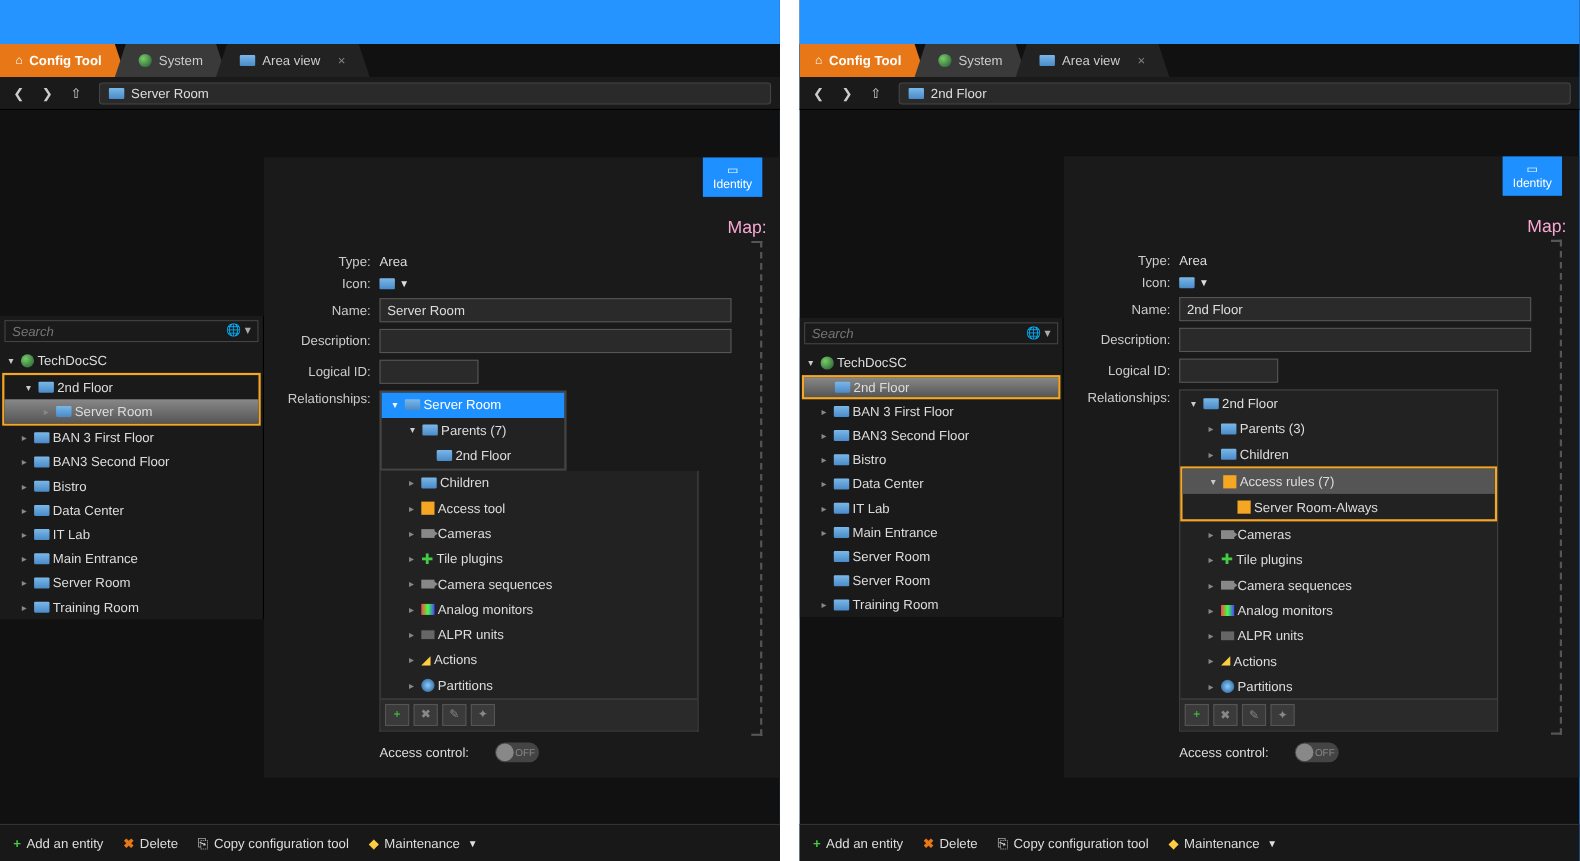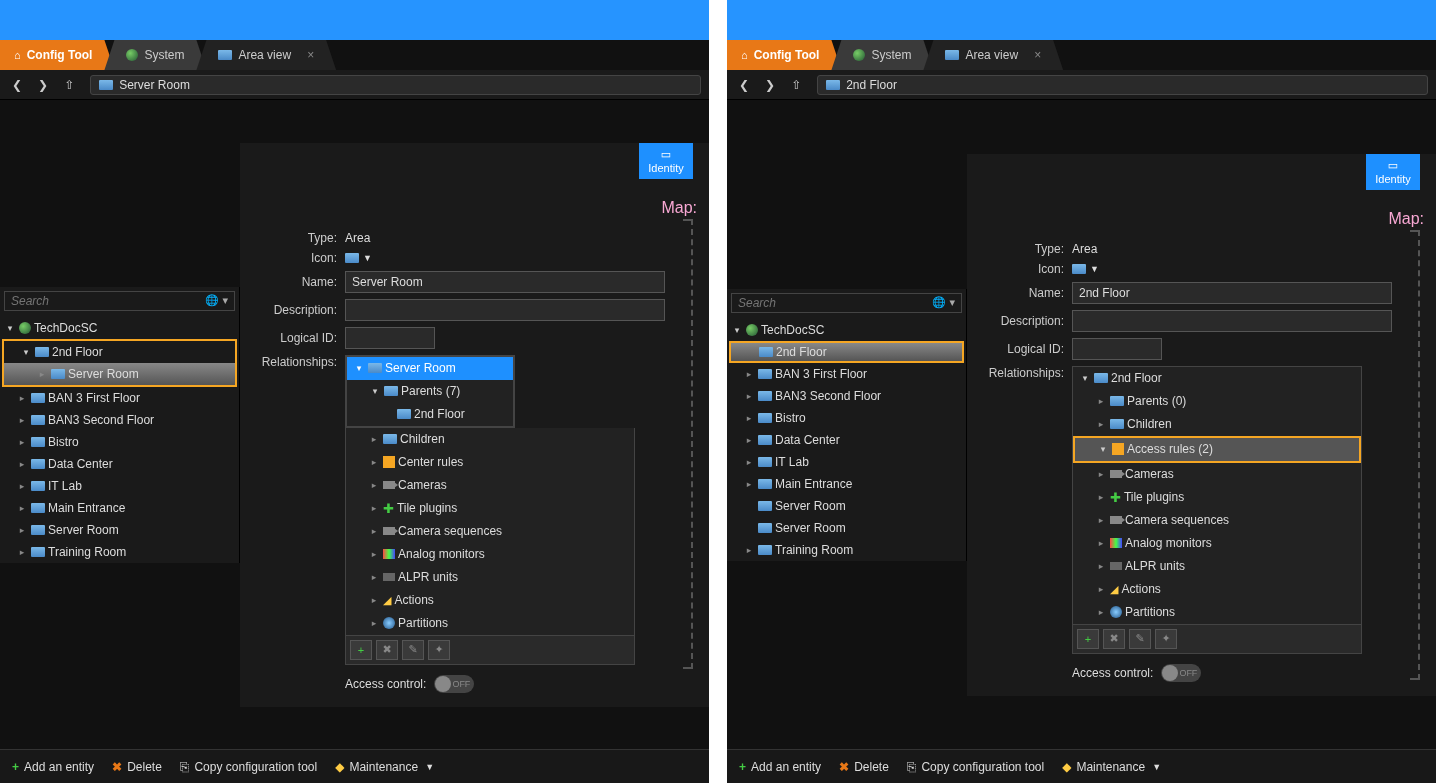--- a/index.html
+++ b/index.html
@@ -35,21 +35,21 @@
 .form-val { color: #ddd; }
 .form-input { background: #2a2a2a; border: 1px solid #555; color: #ddd; padding: 3px 6px; font-size: 12px; width: 320px; }
 .form-input.sm { width: 90px; }
 .rel-box { background: #222; border: 1px solid #444; width: 290px; font-size: 12px; }
 .rel-item { display: flex; align-items: center; height: 23px; gap: 3px; cursor: pointer; white-space: nowrap; }
 .rel-item.sel { background: #1e90ff; color: #fff; }
 .rel-item.sel-gray { background: #555; }
 .rel-toolbar { display: flex; gap: 4px; padding: 4px; border-top: 1px solid #444; background: #2a2a2a; }
 .tool-btn { width: 22px; height: 20px; background: #3a3a3a; border: 1px solid #555; display: flex; align-items: center; justify-content: center; font-size: 11px; color: #888; cursor: pointer; }
 .tool-btn.add { color: #4c4; }
-.access-row { display: flex; align-items: center; font-size: 12px; margin-top: 10px; gap: 8px; }
+.access-row { display: flex; align-items: center; font-size: 12px; margin-top: 10px; gap: 24px; }
 .toggle { width: 40px; height: 18px; background: #444; border-radius: 9px; position: relative; display: flex; align-items: center; }
 .toggle-knob { width: 16px; height: 16px; background: #888; border-radius: 50%; margin-left: 1px; }
 .toggle-lbl { font-size: 9px; color: #888; position: absolute; right: 4px; }
 .map-label { position: absolute; right: 12px; top: 56px; font-size: 16px; color: #f9a8d4; }
 .map-box { position: absolute; right: 16px; top: 76px; width: 10px; height: 450px; border: 2px dashed #555; border-left: none; }
 .footer { height: 34px; background: #181818; border-top: 1px solid #333; display: flex; align-items: center; padding: 0 12px; gap: 18px; font-size: 12px; }
 .footer-btn { display: flex; align-items: center; gap: 5px; cursor: pointer; }
 .ic { display: inline-flex; align-items: center; justify-content: center; }
 .ic-area { width: 14px; height: 10px; background: linear-gradient(#7ab8e8, #4a8ac8); border-radius: 1px; display: inline-block; }
 .ic-globe { width: 12px; height: 12px; background: radial-gradient(circle at 35% 35%, #7c6, #253); border-radius: 50%; display: inline-block; }
@@ -211,21 +211,21 @@
             </div>
             <div class="rel-box" style="border-top:none">
               <div class="rel-item" style="padding-left:22px">
                   <span class="arrow">▸</span>
                   <span class="ic-area"></span>
                   <span>Children</span>
                 </div>
               <div class="rel-item" style="padding-left:22px">
                   <span class="arrow">▸</span>
                   <span class="ic-rule"></span>
-                  <span>Center rules</span>
+                  <span>Access tool</span>
                 </div>
               <div class="rel-item" style="padding-left:22px">
                   <span class="arrow">▸</span>
                   <span class="ic-cam"></span>
                   <span>Cameras</span>
                 </div>
               <div class="rel-item" style="padding-left:22px">
                   <span class="arrow">▸</span>
                   <span class="ic-plug">✚</span>
                   <span>Tile plugins</span>
@@ -423,32 +423,36 @@
           <div>
             <div class="rel-box">
               <div class="rel-item" style="padding-left:6px">
                   <span class="arrow open">▾</span>
                   <span class="ic-area"></span>
                   <span>2nd Floor</span>
                 </div>
               <div class="rel-item" style="padding-left:22px">
                   <span class="arrow">▸</span>
                   <span class="ic-area"></span>
-                  <span>Parents  (0)</span>
+                  <span>Parents  (3)</span>
                 </div>
               <div class="rel-item" style="padding-left:22px">
                   <span class="arrow">▸</span>
                   <span class="ic-area"></span>
                   <span>Children</span>
                 </div>
               <div class="hl-box" style="margin:0">
                 <div class="rel-item sel-gray" style="padding-left:22px">
                     <span class="arrow open">▾</span>
                     <span class="ic-rule"></span>
-                    <span>Access rules  (2)</span>
+                    <span>Access rules  (7)</span>
+                  </div>
+                <div class="rel-item" style="padding-left:50px">
+                    <span class="ic-rule"></span>
+                    <span>Server Room-Always</span>
                   </div>
               </div>
               <div class="rel-item" style="padding-left:22px">
                   <span class="arrow">▸</span>
                   <span class="ic-cam"></span>
                   <span>Cameras</span>
                 </div>
               <div class="rel-item" style="padding-left:22px">
                   <span class="arrow">▸</span>
                   <span class="ic-plug">✚</span>

